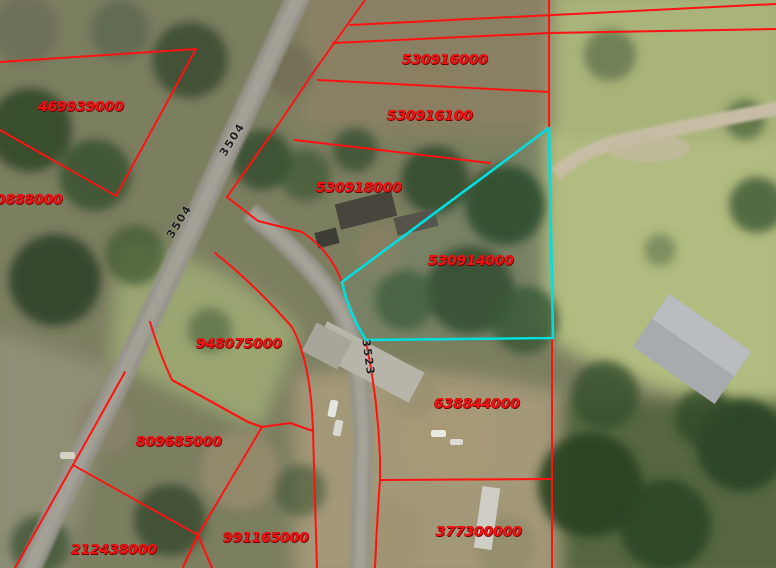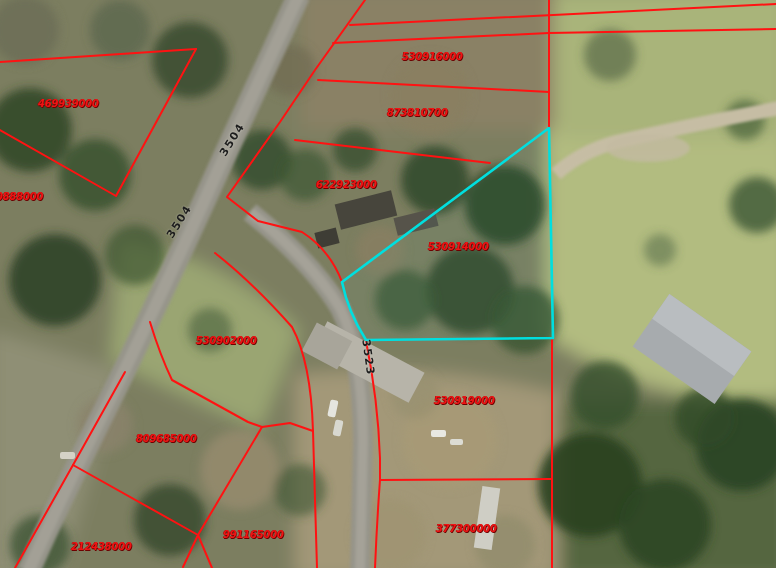--- a/index.html
+++ b/index.html
@@ -6,21 +6,21 @@
   #stage{
     position:relative;width:776px;height:568px;overflow:hidden;
     background:#86886a;
     font-family:"DejaVu Sans","Liberation Sans",sans-serif;
   }
   #stage svg{position:absolute;left:0;top:0;}
   .parcel-label{
     position:absolute;
     color:#ef1414;
     font-weight:bold;font-style:italic;
-    font-size:10px;letter-spacing:-0.2px;
+    font-size:14px;letter-spacing:-0.2px;
     text-shadow:0.6px 0.6px 0 #6e0000, -0.4px -0.4px 0 #a50000;
     white-space:nowrap;z-index:30;
   }
   .road-label{
     position:absolute;
     color:#1d1d1d;font-weight:bold;font-size:11px;letter-spacing:1.5px;
     text-shadow:0 0 2px rgba(235,235,225,0.55);
     white-space:nowrap;z-index:25;
   }
 </style>
@@ -137,25 +137,25 @@
       <path d="M198,535 L212,568"></path>
       <path d="M198,535 L262,427"></path>
     </g>
 
     <path d="M549,128 L553,338 L366,340 Q348,312 342,282 Z" stroke="#00dfdf" stroke-width="2.6" fill="rgba(0,223,223,0.03)" stroke-linejoin="round"></path>
   </svg>
 
   <span class="parcel-label" style="left:38px;top:98px">469939000</span>
   <span class="parcel-label" style="left:-4px;top:191px">0888000</span>
   <span class="parcel-label" style="left:402px;top:51px">530916000</span>
-  <span class="parcel-label" style="left:387px;top:107px">873810700</span>
-  <span class="parcel-label" style="left:316px;top:179px">622923000</span>
-  <span class="parcel-label" style="left:428px;top:241px">530914000</span>
-  <span class="parcel-label" style="left:196px;top:335px">530902000</span>
-  <span class="parcel-label" style="left:434px;top:395px">530919000</span>
+  <span class="parcel-label" style="left:387px;top:107px">530916100</span>
+  <span class="parcel-label" style="left:316px;top:179px">530918000</span>
+  <span class="parcel-label" style="left:428px;top:252px">530914000</span>
+  <span class="parcel-label" style="left:196px;top:335px">948075000</span>
+  <span class="parcel-label" style="left:434px;top:395px">638844000</span>
   <span class="parcel-label" style="left:136px;top:433px">809685000</span>
   <span class="parcel-label" style="left:223px;top:529px">991165000</span>
   <span class="parcel-label" style="left:436px;top:523px">377300000</span>
   <span class="parcel-label" style="left:71px;top:541px">212438000</span>
 
   <span class="road-label" style="left:214px;top:133px;transform:rotate(-58deg)">3504</span>
   <span class="road-label" style="left:161px;top:215px;transform:rotate(-58deg)">3504</span>
   <span class="road-label" style="left:350px;top:351px;transform:rotate(82deg)">3523</span>
 
 </div>

